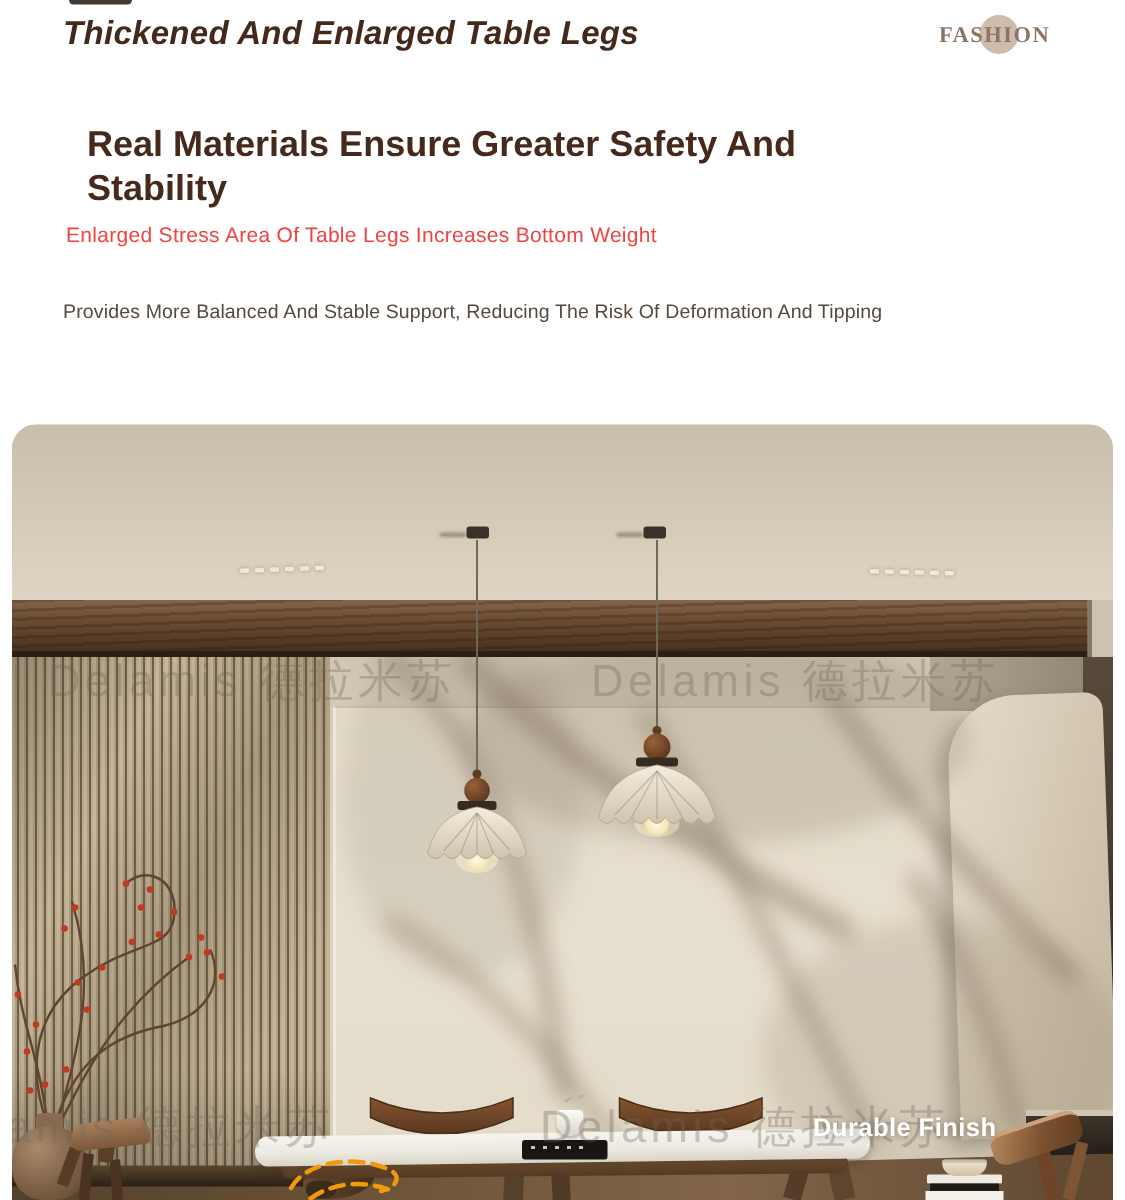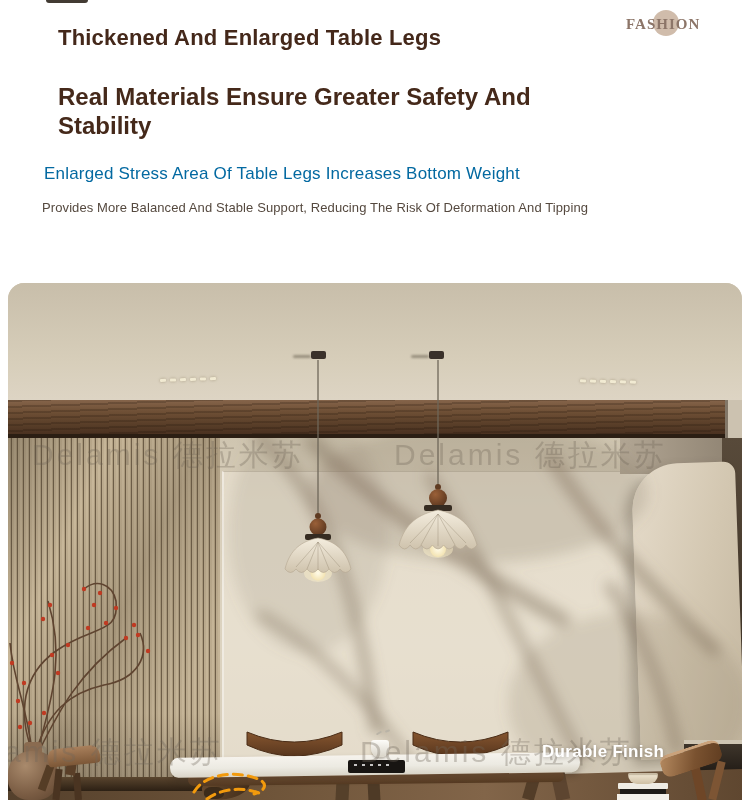--- a/index.html
+++ b/index.html
@@ -10,21 +10,21 @@
   }
   .abs{position:absolute;}
 
   
   #crop-fragment{left:46px;top:0;width:42px;height:3px;background:#423b33;border-radius:0 0 3px 3px;}
   #page-title{left:42px;top:9px;font-size:22px;font-weight:700;color:#44281a;letter-spacing:.2px;}
   #brand{left:626px;top:15px;width:90px;height:24px;font-family:Liberation Serif, serif;}
   #brand-dot{left:27px;top:-5px;width:26px;height:26px;border-radius:50%;background:#cbb5a2;opacity:.9;}
   #brand-label{position:relative;z-index:2;font-size:15px;font-weight:700;letter-spacing:1px;color:#8c7568;}
   #subtitle{left:42px;top:66px;width:560px;font-size:24px;line-height:29px;font-weight:700;color:#45291a;}
-  #description-1{left:44px;top:164px;font-size:17px;color:#0369a1;letter-spacing:.2px;}
+  #description-1{left:44px;top:148px;font-size:14px;color:#ef4444;letter-spacing:.2px;}
   #description-2{left:42px;top:200px;font-size:13px;color:#55493f;letter-spacing:.1px;}
 
   
   #photo{left:8px;top:283px;width:734px;height:517px;border-radius:16px 16px 0 0;overflow:hidden;background:#d8ceba;}
 
   #ceiling{left:0;top:0;width:734px;height:122px;background:linear-gradient(180deg,#c8beaa,#d7ceba 65%,#ded5c5);}
   .lights{display:flex;gap:4px;}
   .lights i{display:block;width:6px;height:2.5px;background:#f1ead2;border-radius:1px;box-shadow:0 0 3px #a89c83;}
   #lights-left{left:152px;top:95px;transform:rotate(-2deg);}
   #lights-right{left:572px;top:97px;transform:rotate(1.5deg);}
@@ -126,21 +126,21 @@
   #steam-2{left:377px;top:447px;width:5px;height:2px;transform:rotate(-20deg);}
 
   #caption{left:534px;top:459px;font-size:17px;font-weight:700;color:#ffffff;
     letter-spacing:.3px;text-shadow:0 1px 4px rgba(40,30,20,.35);}
 </style>
 </head>
 <body>
 
 <div class="abs" id="crop-fragment"></div>
 
-<h1 class="abs" id="page-title" style="margin:16px;">Thickened And Enlarged Table Legs</h1>
+<h1 class="abs" id="page-title" style="margin:0;font-style:italic;">Thickened And Enlarged Table Legs</h1>
 
 <div class="abs" id="brand">
   <span class="abs" id="brand-dot"></span>
   <span id="brand-label">FASHION</span>
 </div>
 
 <h2 class="abs" id="subtitle" style="margin:16px;">Real Materials Ensure Greater Safety And Stability</h2>
 
 <p class="abs" id="description-1" style="margin:0;">Enlarged Stress Area Of Table Legs Increases Bottom Weight</p>
 <p class="abs" id="description-2" style="margin:0;">Provides More Balanced And Stable Support, Reducing The Risk Of Deformation And Tipping</p>

